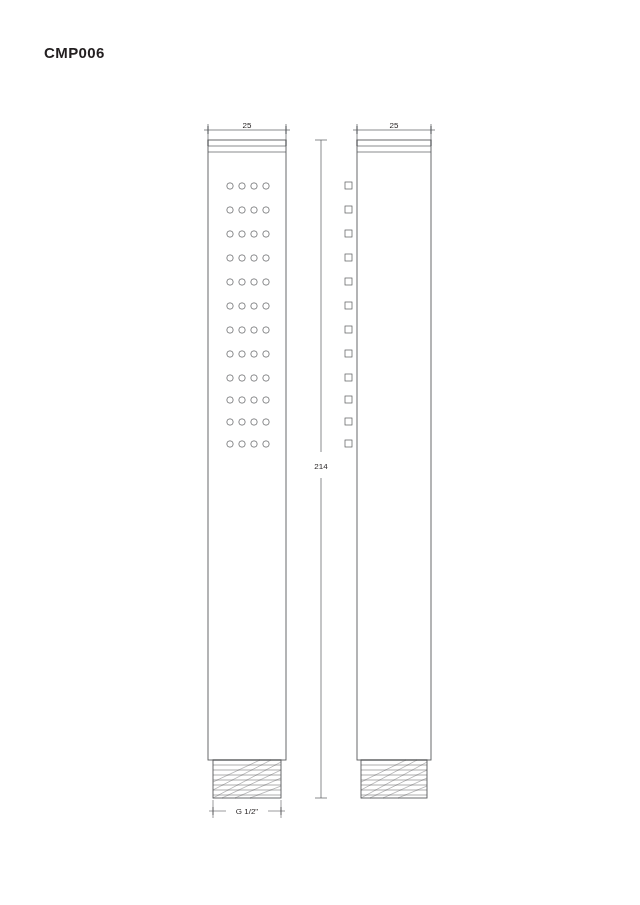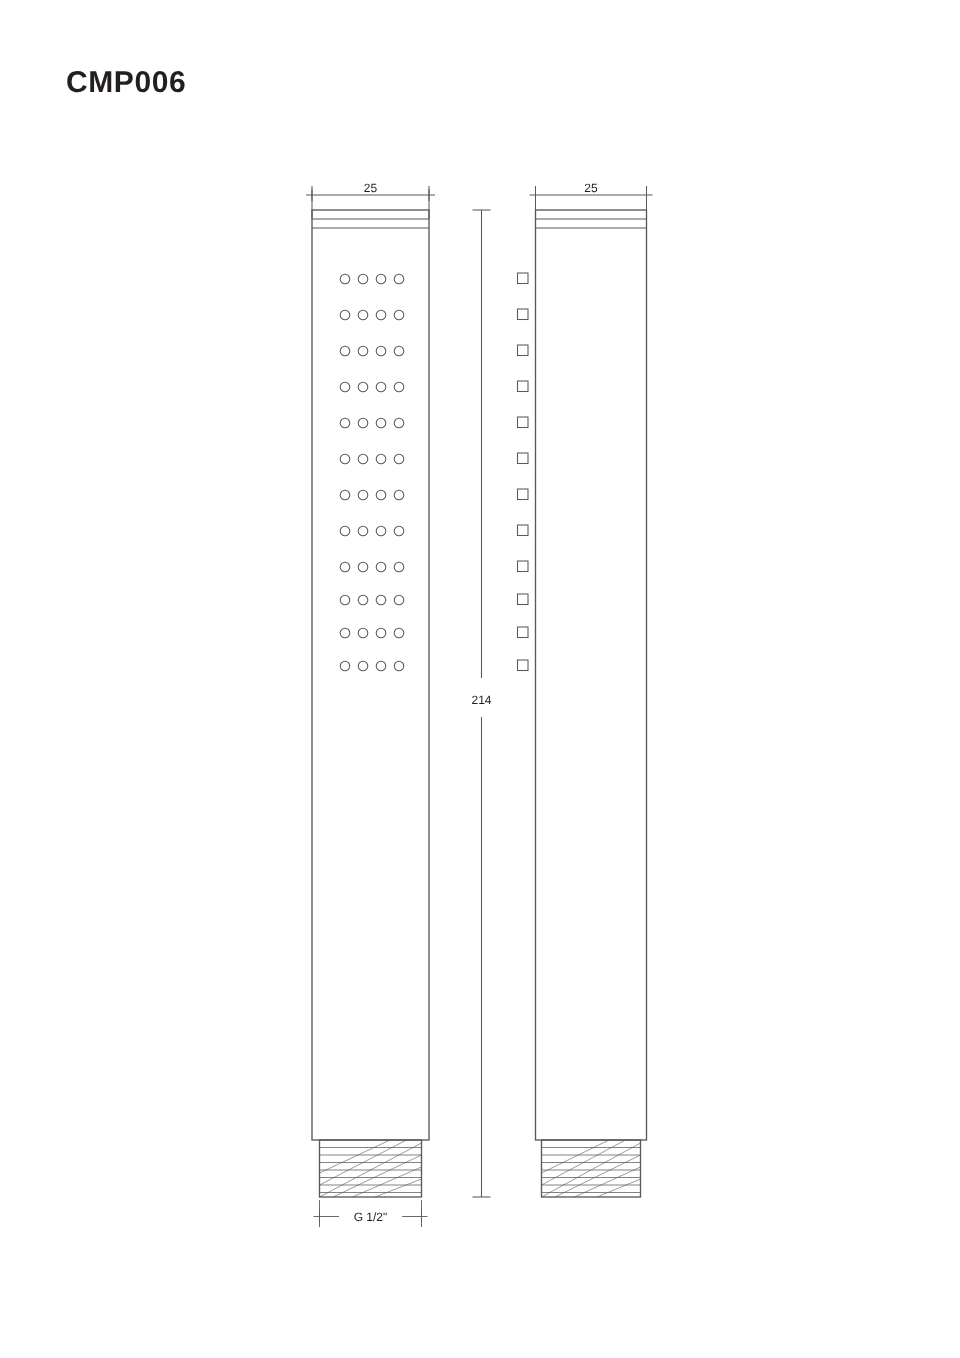--- a/index.html
+++ b/index.html
@@ -18,21 +18,21 @@
 
   .drawing-root {
     position: absolute;
     inset: 0;
   }
 
   .product-code {
     position: absolute;
     left: 44px;
     top: 44px;
-    font-size: 20px;
+    font-size: 15px;
     font-weight: bold;
     letter-spacing: 0.4px;
     color: #231f20;
   }
 
   svg.tech-drawing {
     position: absolute;
     left: 0;
     top: 0;
     width: 640px;

